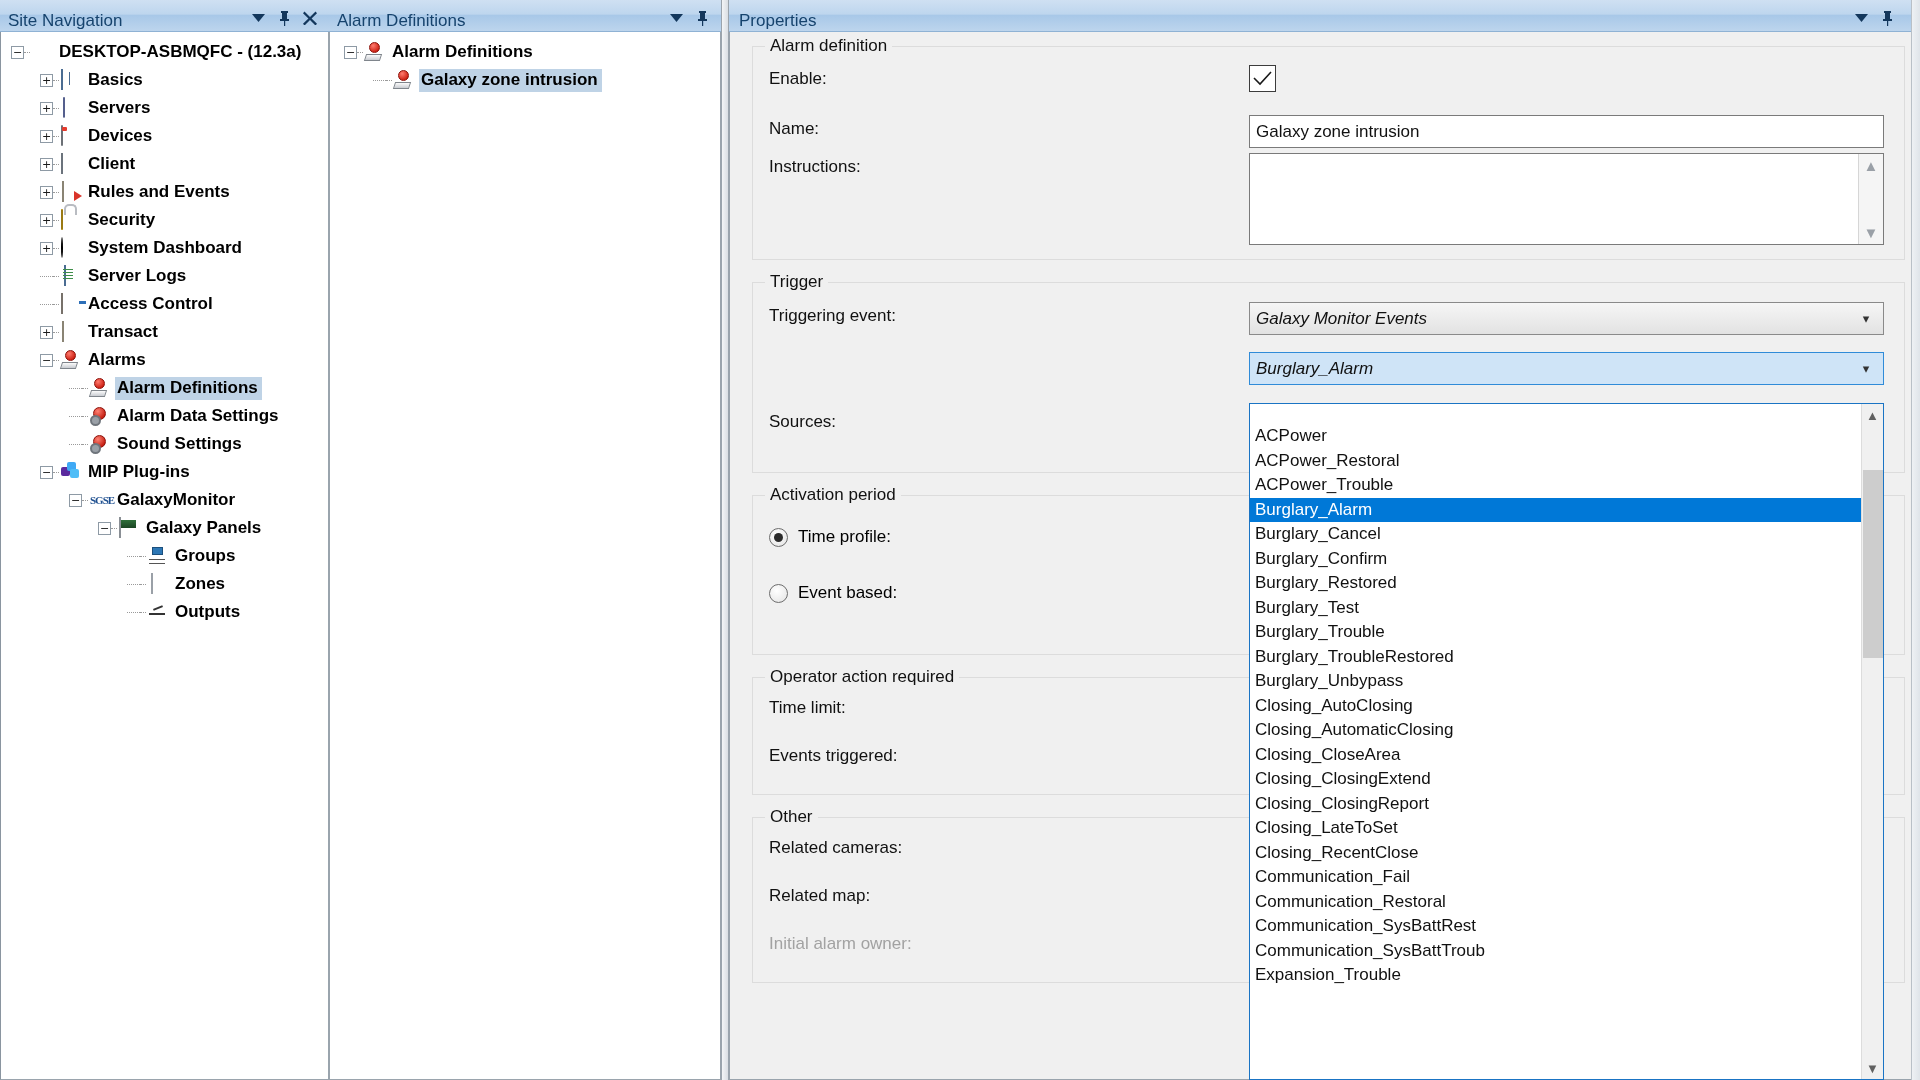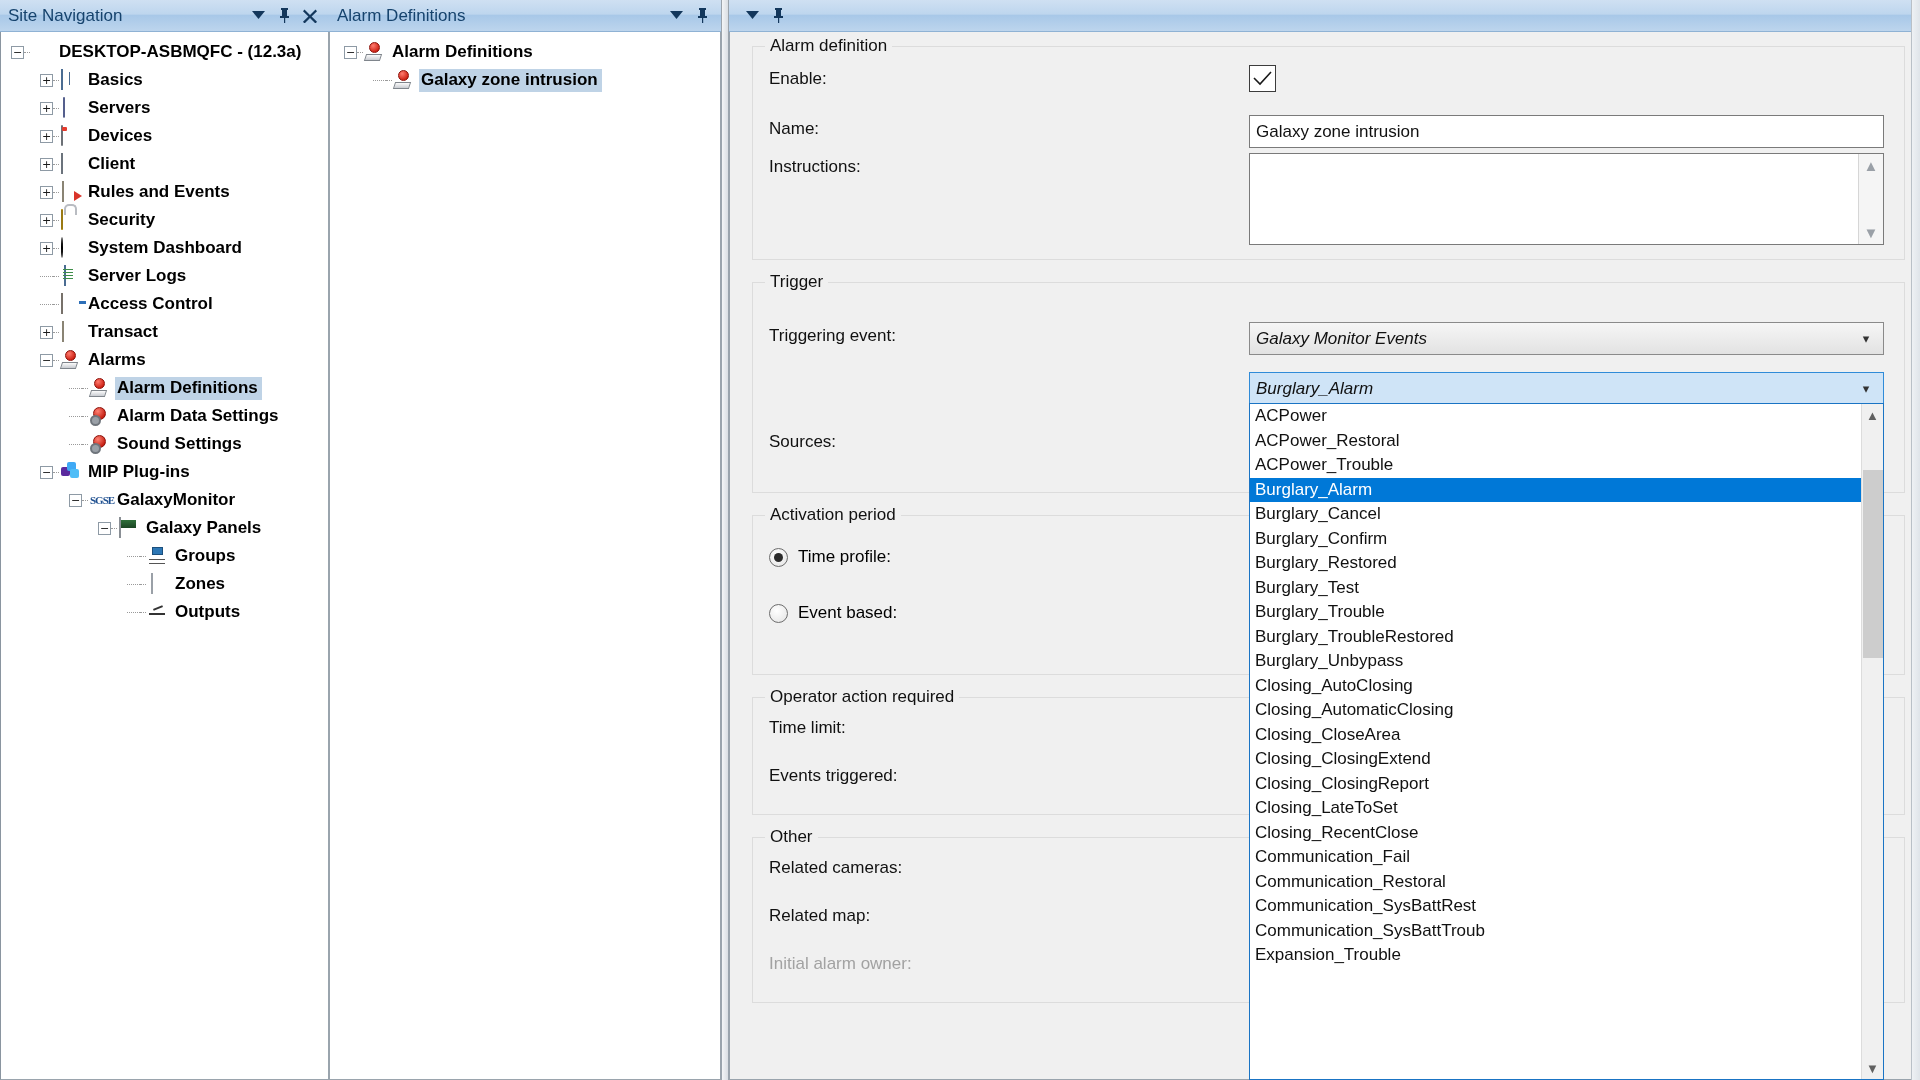--- a/index.html
+++ b/index.html
@@ -10,21 +10,21 @@
     -webkit-font-smoothing:none;
   }
   .app{ position:relative; width:1920px; height:1080px; display:flex; }
 
   
   .panel{ position:relative; height:1080px; display:flex; flex-direction:column; }
   .panel-title{
     height:32px; flex:0 0 32px;
     background:linear-gradient(to bottom,#cfe0f2 0%,#bed6ee 45%,#a8c8e8 50%,#bdd5ed 100%);
     border-bottom:1px solid #8fb2d4;
-    display:flex; align-items:center; padding:0 6px 0 8px;
+    display:flex; align-items:flex-end; padding:0 6px 0 8px;
     font-size:17px; color:#16436d;
   }
   .panel-title .ttl{ flex:1 1 auto; white-space:nowrap; overflow:hidden; letter-spacing:0px;}
   .tbtn{ width:26px; height:26px; display:flex; align-items:center; justify-content:center;
          color:#16436d; font-size:15px; cursor:default;}
   .tbtn svg{ display:block; }
   .panel-body{ flex:1 1 auto; background:#fff; overflow:hidden; position:relative; }
 
   
   #sitenav{ width:329px; border-right:0; }
@@ -125,21 +125,21 @@
 
   .radio{ display:flex; align-items:center; height:46px; padding-left:16px; font-size:17px; }
   .radio .dot{ width:19px; height:19px; border-radius:50%; border:1px solid #6d6d6d;
                background:radial-gradient(circle at 40% 35%,#ffffff,#e2e2e2);
                margin-right:10px; display:inline-flex; align-items:center; justify-content:center;}
   .radio .dot i{ width:9px; height:9px; border-radius:50%; background:#2b2b2b; display:none;}
   .radio.on .dot i{ display:block; }
 
   
   #dropdown{ position:absolute; background:#fff; border:1px solid #1a74c4; z-index:50; overflow:hidden;}
-  #dropdown .items{ position:relative; }
+  #dropdown .items{ position:relative;margin-top:20px; }
   .ditem{ height:24.5px; line-height:24.5px; font-size:17px; padding-left:5px; color:#111; white-space:nowrap;}
   .ditem.sel{ background:#0078d7; color:#fff; }
   #dropdown .dsb{ position:absolute; right:0; top:0; width:22px; height:100%;
                   background:#f0f0f0; border-left:1px solid #dcdcdc;}
   #dropdown .dsb .up,#dropdown .dsb .dn{ height:22px; display:flex; align-items:center;
         justify-content:center; color:#606060; font-size:13px;}
   #dropdown .dsb .thumb{ position:absolute; left:1px; width:20px; background:#cdcdcd;}
 
   .vsplit-right{ position:absolute; right:0; top:0; width:9px; height:1080px;
                  background:linear-gradient(to right,#eef1f4,#dfe4e9); border-left:1px solid #b9c0c7;}
@@ -374,20 +374,21 @@
             <span class="lbl sel">Galaxy zone intrusion</span>
           </div>
         </div>
     </div>
   </div>
 
   <div class="splitv"></div>
 
   <div class="panel" id="props">
     <div class="panel-title">
+      <div class="ttl">Properties</div>
       <div class="tbtn">
         <svg width="13" height="9" viewBox="0 0 13 9">
             <path d="M0 0 L13 0 L6.5 8 Z" fill="#13375c"></path>
           </svg>
       </div>
       <div class="tbtn" style="margin-right:14px;">
         <svg width="13" height="15" viewBox="0 0 13 15">
           <path d="M3 0 h7 v2 h-1 v6 h2 v2 H2 V8 h2 V2 H3 Z" fill="#13375c"></path>
           <rect x="6" y="10" width="1.2" height="5" fill="#13375c"></rect>
         </svg>
@@ -425,21 +426,21 @@
                 </div>
               </div>
             </div>
           </div>
         </div>
       </fieldset>
 
       <fieldset class="group" style="margin-top:22px;">
         <legend>Trigger</legend>
         <div class="inner" style="padding-bottom:26px;">
-          <div class="row" style="margin-top:21px;justify-content:flex-end;">
+          <div class="row" style="margin-top:1px;justify-content:flex-end;">
             <div class="rlabel">Triggering event:</div>
             <div class="rfield">
               <div class="combo">
                 <span class="cv">Galaxy Monitor Events</span>
                 <span class="arw">▾</span>
               </div>
             </div>
           </div>
           <div class="row" style="margin-top:12px;">
             <div class="rlabel"></div>

